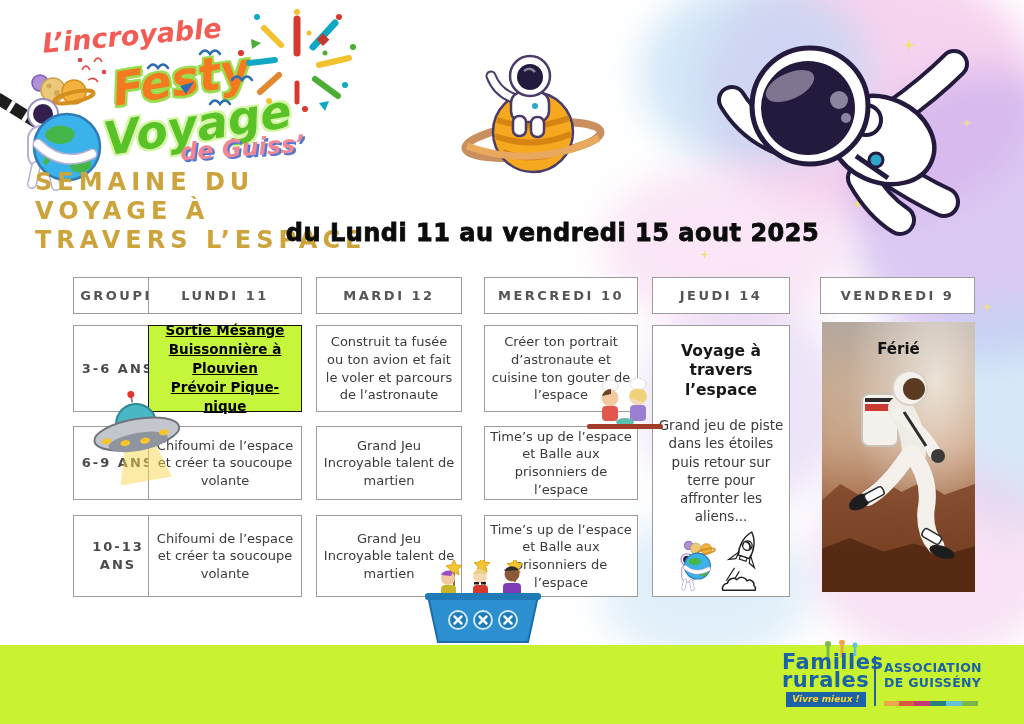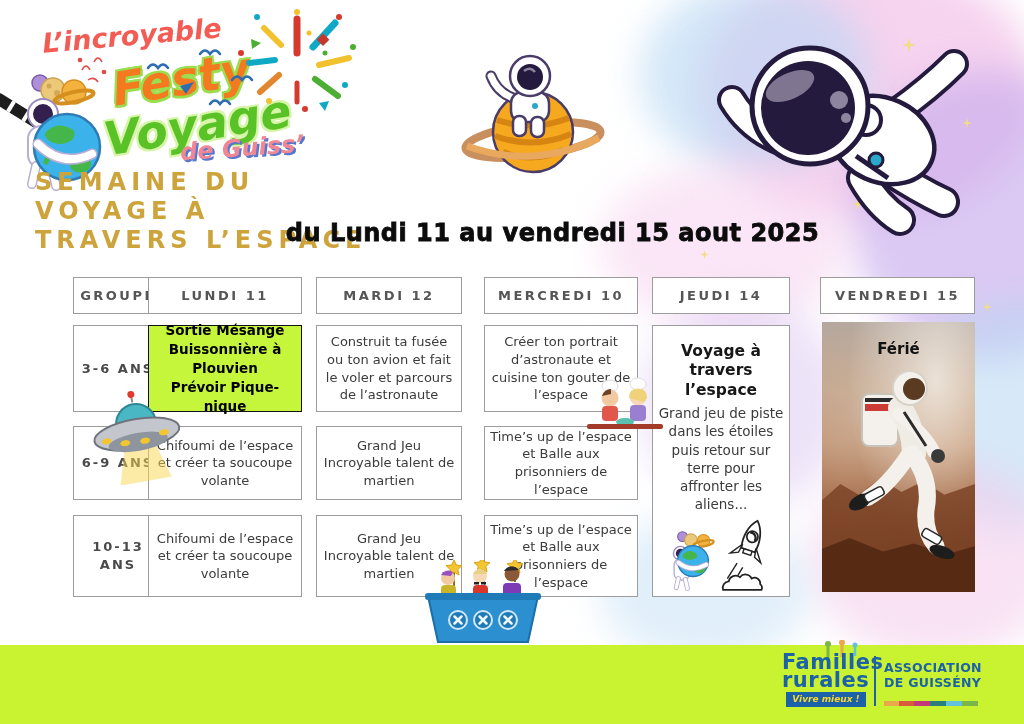--- a/index.html
+++ b/index.html
@@ -40,23 +40,23 @@
         display:flex;flex-direction:column;align-items:center;justify-content:center;text-align:center;
         font-size:13px;color:#3b3b3b;line-height:1.35;padding:3px 4px;}
   .hcell{font-weight:bold;font-size:13px;letter-spacing:2.5px;color:#555;}
   .gcell{font-weight:bold;font-size:13px;letter-spacing:2px;color:#4a4a4a;}
   .c-group{left:45px;width:90px;margin-left:28px;}  .c-lun{left:148px;width:154px;}
   .c-mar{left:316px;width:146px;}  .c-mer{left:484px;width:154px;}
   .c-jeu{left:652px;width:138px;}  .c-ven{left:820px;width:155px;}
   .r-head{top:277px;height:37px;}  .r1{top:325px;height:87px;}
   .r2{top:426px;height:74px;}      .r3{top:515px;height:82px;}
   .r-tall{top:325px;height:272px;}
-  .cell-highlight{background:#c6f63c;border:1.5px solid #111;color:#000;font-weight:bold;font-size:13.5px;line-height:1.4;}
+  .cell-highlight{background:#c6f63c;border:1.5px solid #111;color:#000;font-weight:bold;font-size:13.5px;line-height:1.4;text-decoration:underline;}
   .cell-highlight .small{font-size:12px;}
-  .jeudi-title{font-weight:bold;font-size:15.5px;color:#171717;line-height:1.25;margin-bottom:4px;}
+  .jeudi-title{font-weight:bold;font-size:15.5px;color:#171717;line-height:1.25;margin-bottom:16px;}
   .jeudi-body{font-size:13.5px;margin-bottom:4px;}
   .cell-jeudi{justify-content:flex-start;padding-top:16px;}
   
   .mars{position:absolute;left:822px;top:322px;width:153px;height:270px;z-index:2;overflow:hidden;
         background:
           radial-gradient(ellipse at 75% 22%, rgba(242,236,228,.85), rgba(242,236,228,0) 55%),
           radial-gradient(ellipse at 20% 35%, rgba(210,190,175,.5), rgba(210,190,175,0) 55%),
           linear-gradient(180deg,#b0a49c 0%,#c2a183 25%,#c08e68 45%,#a66a44 62%,#84492c 75%,#5f3019 92%,#572a15 100%);}
   .mars-ridge{position:absolute;left:0;top:0;width:100%;height:100%;background:#7c4427;opacity:.85;
         clip-path:polygon(0 66%,12% 60%,24% 64%,38% 58%,52% 63%,66% 59%,80% 64%,100% 60%,100% 100%,0 100%);}
@@ -219,21 +219,21 @@
     <div>SEMAINE DU VOYAGE À</div>
     <div>TRAVERS L’ESPACE</div>
   </div>
   <div class="date-range">du Lundi 11 au vendredi 15 aout 2025</div>
 
   <div class="cell hcell c-group r-head">GROUPE</div>
   <div class="cell hcell c-lun r-head">LUNDI 11</div>
   <div class="cell hcell c-mar r-head">MARDI 12</div>
   <div class="cell hcell c-mer r-head">MERCREDI 10</div>
   <div class="cell hcell c-jeu r-head">JEUDI 14</div>
-  <div class="cell hcell c-ven r-head">VENDREDI 15</div>
+  <div class="cell hcell c-ven r-head">VENDREDI 9</div>
 
   <div class="cell gcell c-group r1">3-6 ANS</div>
   <div class="cell gcell c-group r2">6-9 ANS</div>
   <div class="cell gcell c-group r3">10-13 ANS</div>
 
   <div class="cell cell-highlight c-lun r1">
     <div>Sortie Mésange</div>
     <div>Buissonnière à Plouvien</div>
     <div>Prévoir Pique-nique</div>
   </div>

